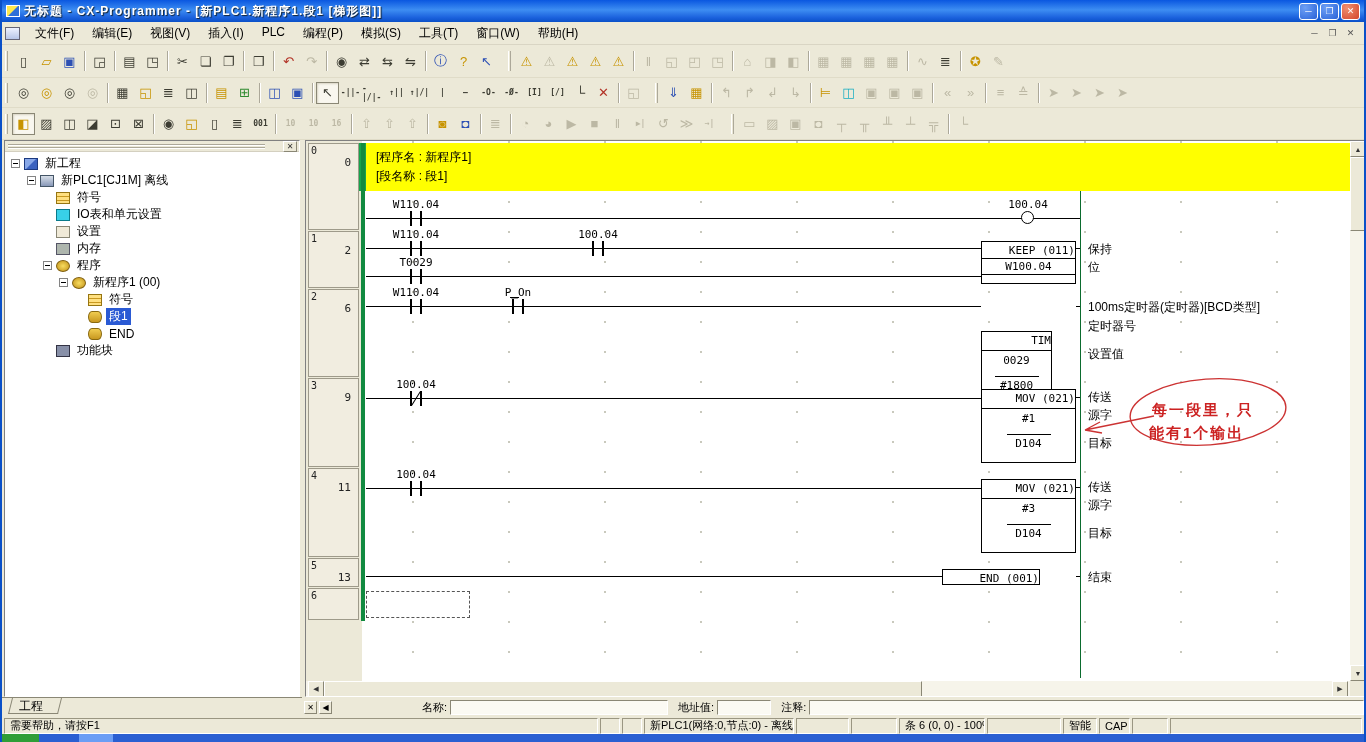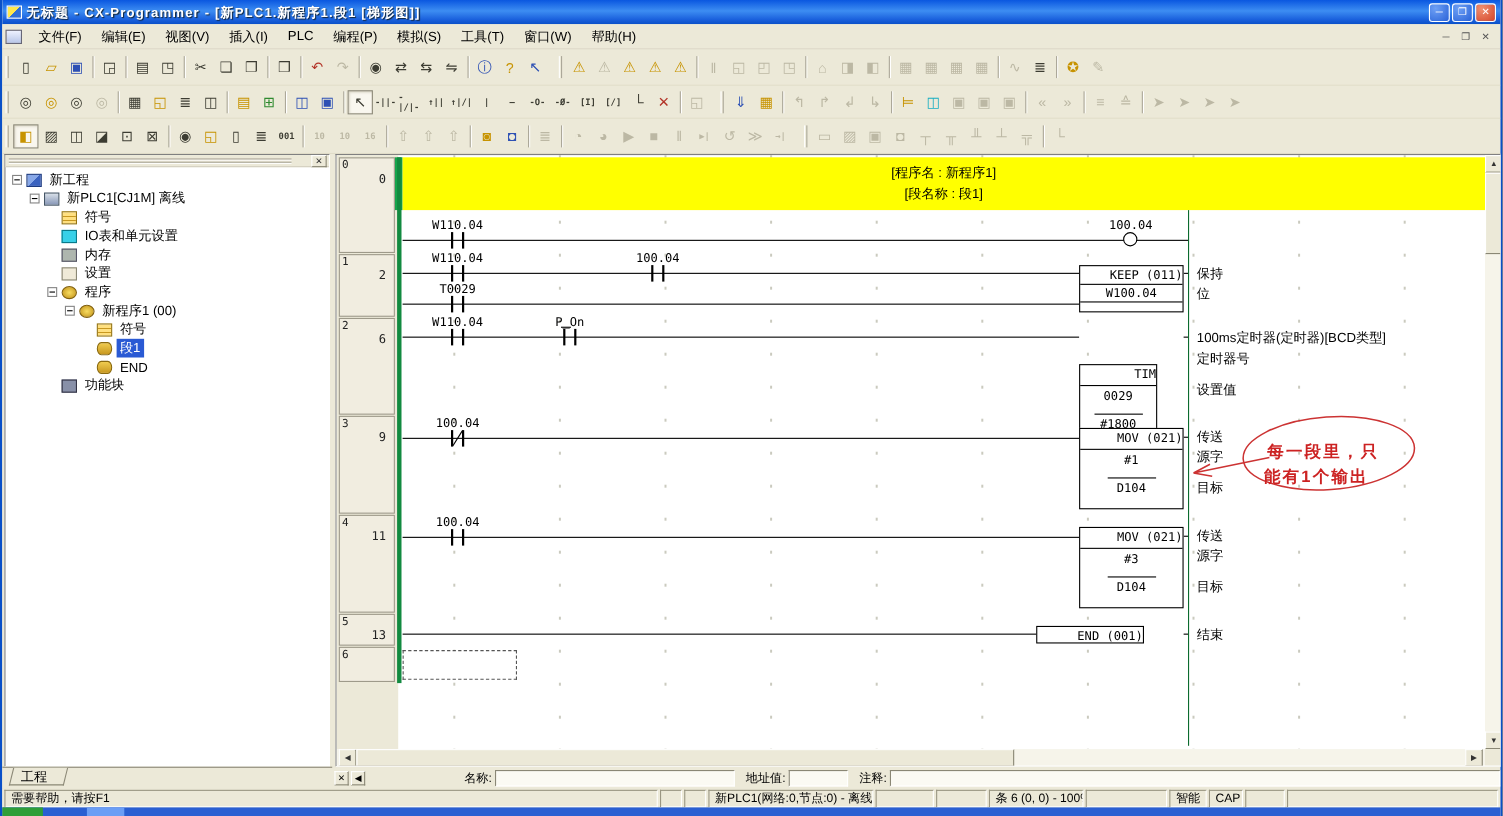--- a/index.html
+++ b/index.html
@@ -77,21 +77,21 @@
   #ldots{position:absolute;left:56px;top:0;width:988px;height:540px;
     background-image:radial-gradient(circle,#c9c9bd 1px,transparent 1.3px);
     background-size:96px 30px;background-position:99px 16px;}
   .mcell{position:absolute;left:2px;width:51px;background:#f1ede0;border:1px solid #9e9a8a;
     font-family:"DejaVu Sans Mono","Liberation Mono",monospace;}
   .mnum{position:absolute;left:2px;top:1px;font-size:10px;color:#222;}
   .mstep{position:absolute;right:7px;top:12px;font-size:11px;color:#222;}
   #busL{position:absolute;left:55px;top:2px;width:4px;height:478px;background:#128a40;}
   #cgreen{position:absolute;left:49px;top:2px;width:11px;height:48px;background:#17a34c;}
   #lcomment{position:absolute;left:60px;top:2px;width:984px;height:48px;background:#ffff00;
-    font-size:12px;color:#000;padding:5px 10px;line-height:19px;white-space:nowrap;text-align:center;}
+    font-size:12px;color:#000;padding:5px 10px;line-height:19px;white-space:nowrap;}
   #busR{position:absolute;left:774px;top:50px;width:1px;height:487px;background:#0b6b2e;}
   .wire{position:absolute;height:1px;background:#000;}
   .cbar{position:absolute;width:2px;height:15px;background:#000;}
   .clabel{position:absolute;transform:translateX(-50%);font-family:"DejaVu Sans Mono","Liberation Mono",monospace;
     font-size:11px;white-space:nowrap;color:#000;}
   .ncslash{position:absolute;width:16px;height:1px;background:#000;transform:rotate(-58deg);}
   .poncap{position:absolute;height:1px;background:#000;}
   .coil{position:absolute;width:13px;height:13px;border:1px solid #000;border-radius:50%;background:#fff;}
   .ibox{position:absolute;border:1px solid #000;background:#fff;}
   .ibox .btitle{position:absolute;left:0;right:0;top:2px;text-align:right;
@@ -353,27 +353,27 @@
             <span class="ti ti-symbols"></span>
             <span class="tlabel">符号</span>
           </div>
           <div class="trow" style="padding-left: 38px;">
             <span class="noexp"></span>
             <span class="ti ti-iotable"></span>
             <span class="tlabel">IO表和单元设置</span>
           </div>
           <div class="trow" style="padding-left: 38px;">
             <span class="noexp"></span>
+            <span class="ti ti-settings"></span>
+            <span class="tlabel">设置</span>
+          </div>
+          <div class="trow" style="padding-left: 38px;">
+            <span class="noexp"></span>
             <span class="ti ti-memory"></span>
             <span class="tlabel">内存</span>
-          </div>
-          <div class="trow" style="padding-left: 38px;">
-            <span class="noexp"></span>
-            <span class="ti ti-settings"></span>
-            <span class="tlabel">设置</span>
           </div>
           <div class="trow" style="padding-left: 38px;">
             <span class="exp"></span>
             <span class="ti ti-program"></span>
             <span class="tlabel">程序</span>
           </div>
           <div class="trow" style="padding-left: 54px;">
             <span class="exp"></span>
             <span class="ti ti-newprog"></span>
             <span class="tlabel">新程序1 (00)</span>

